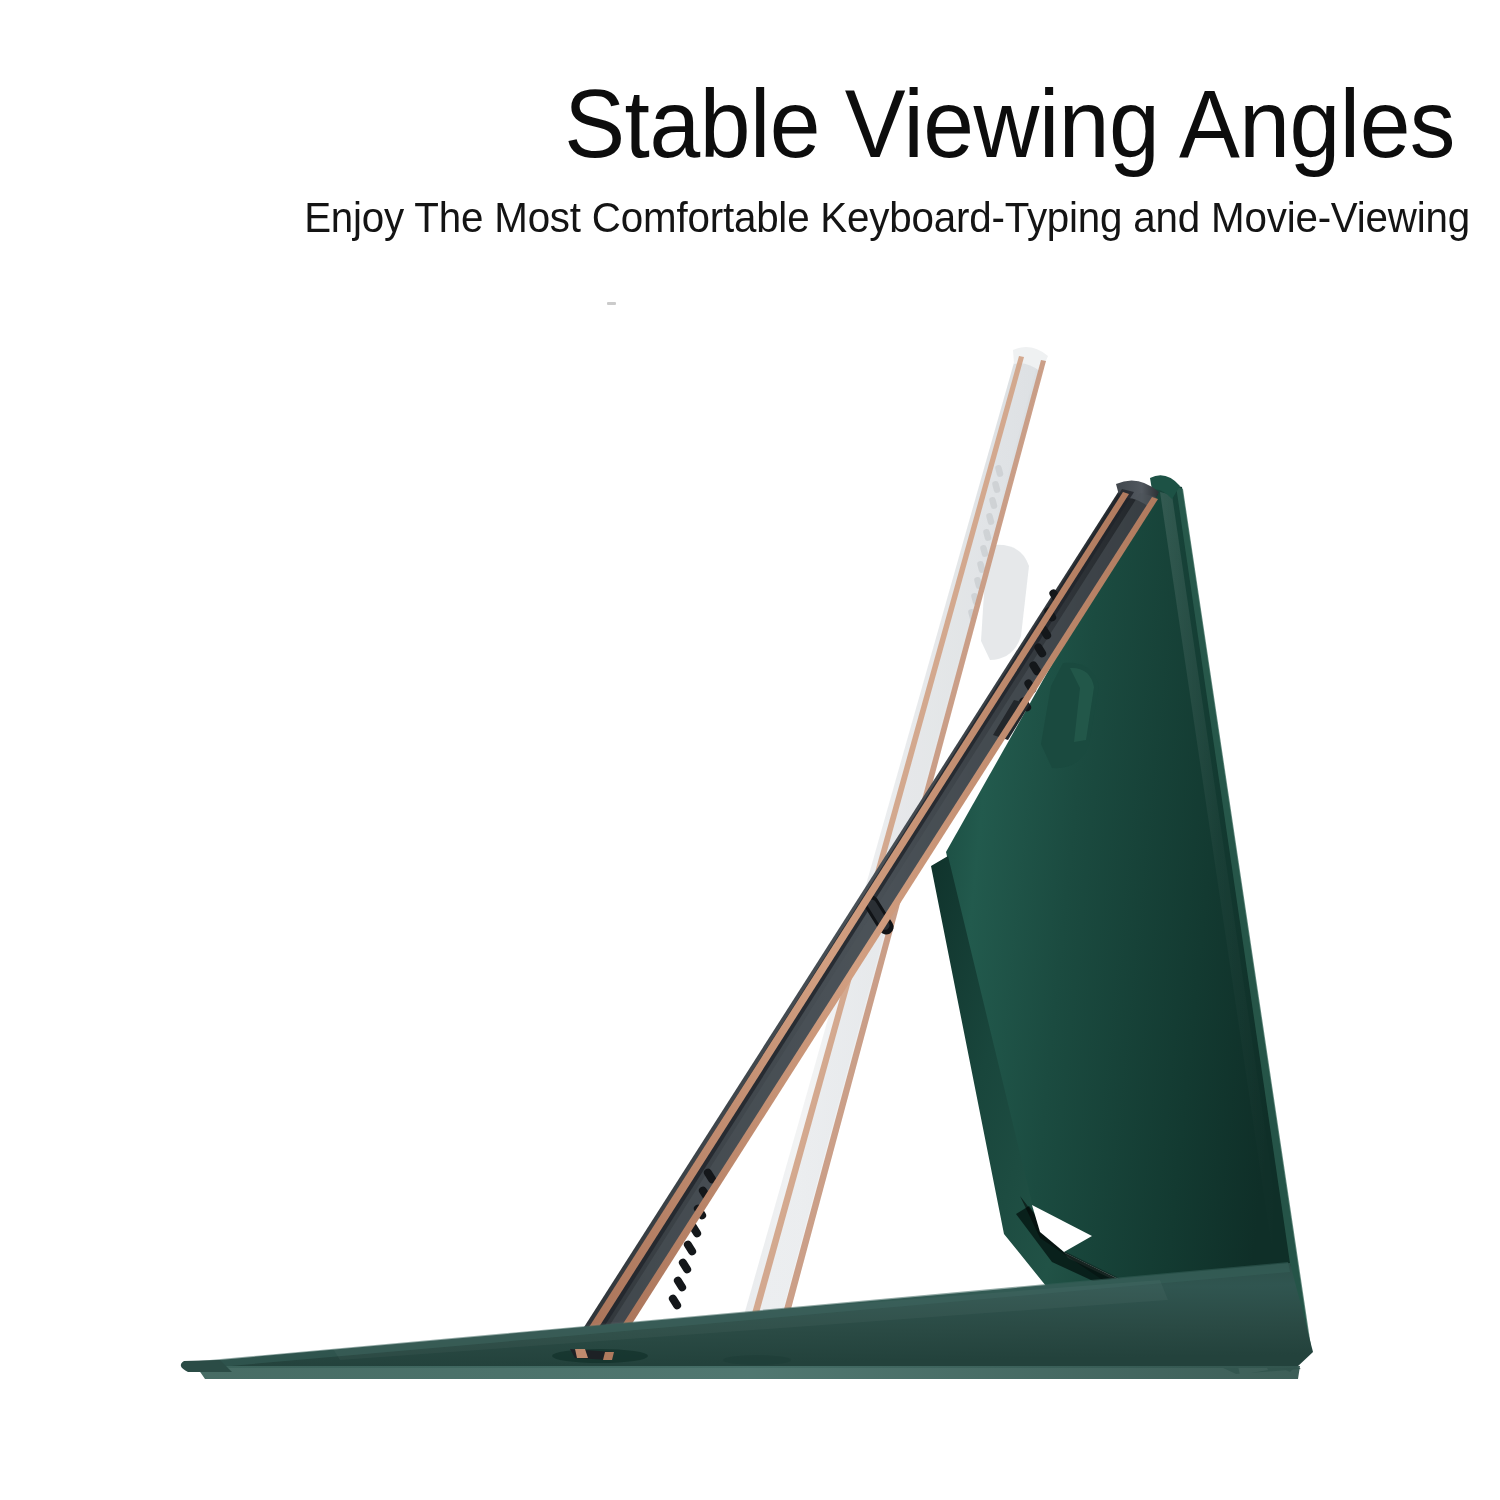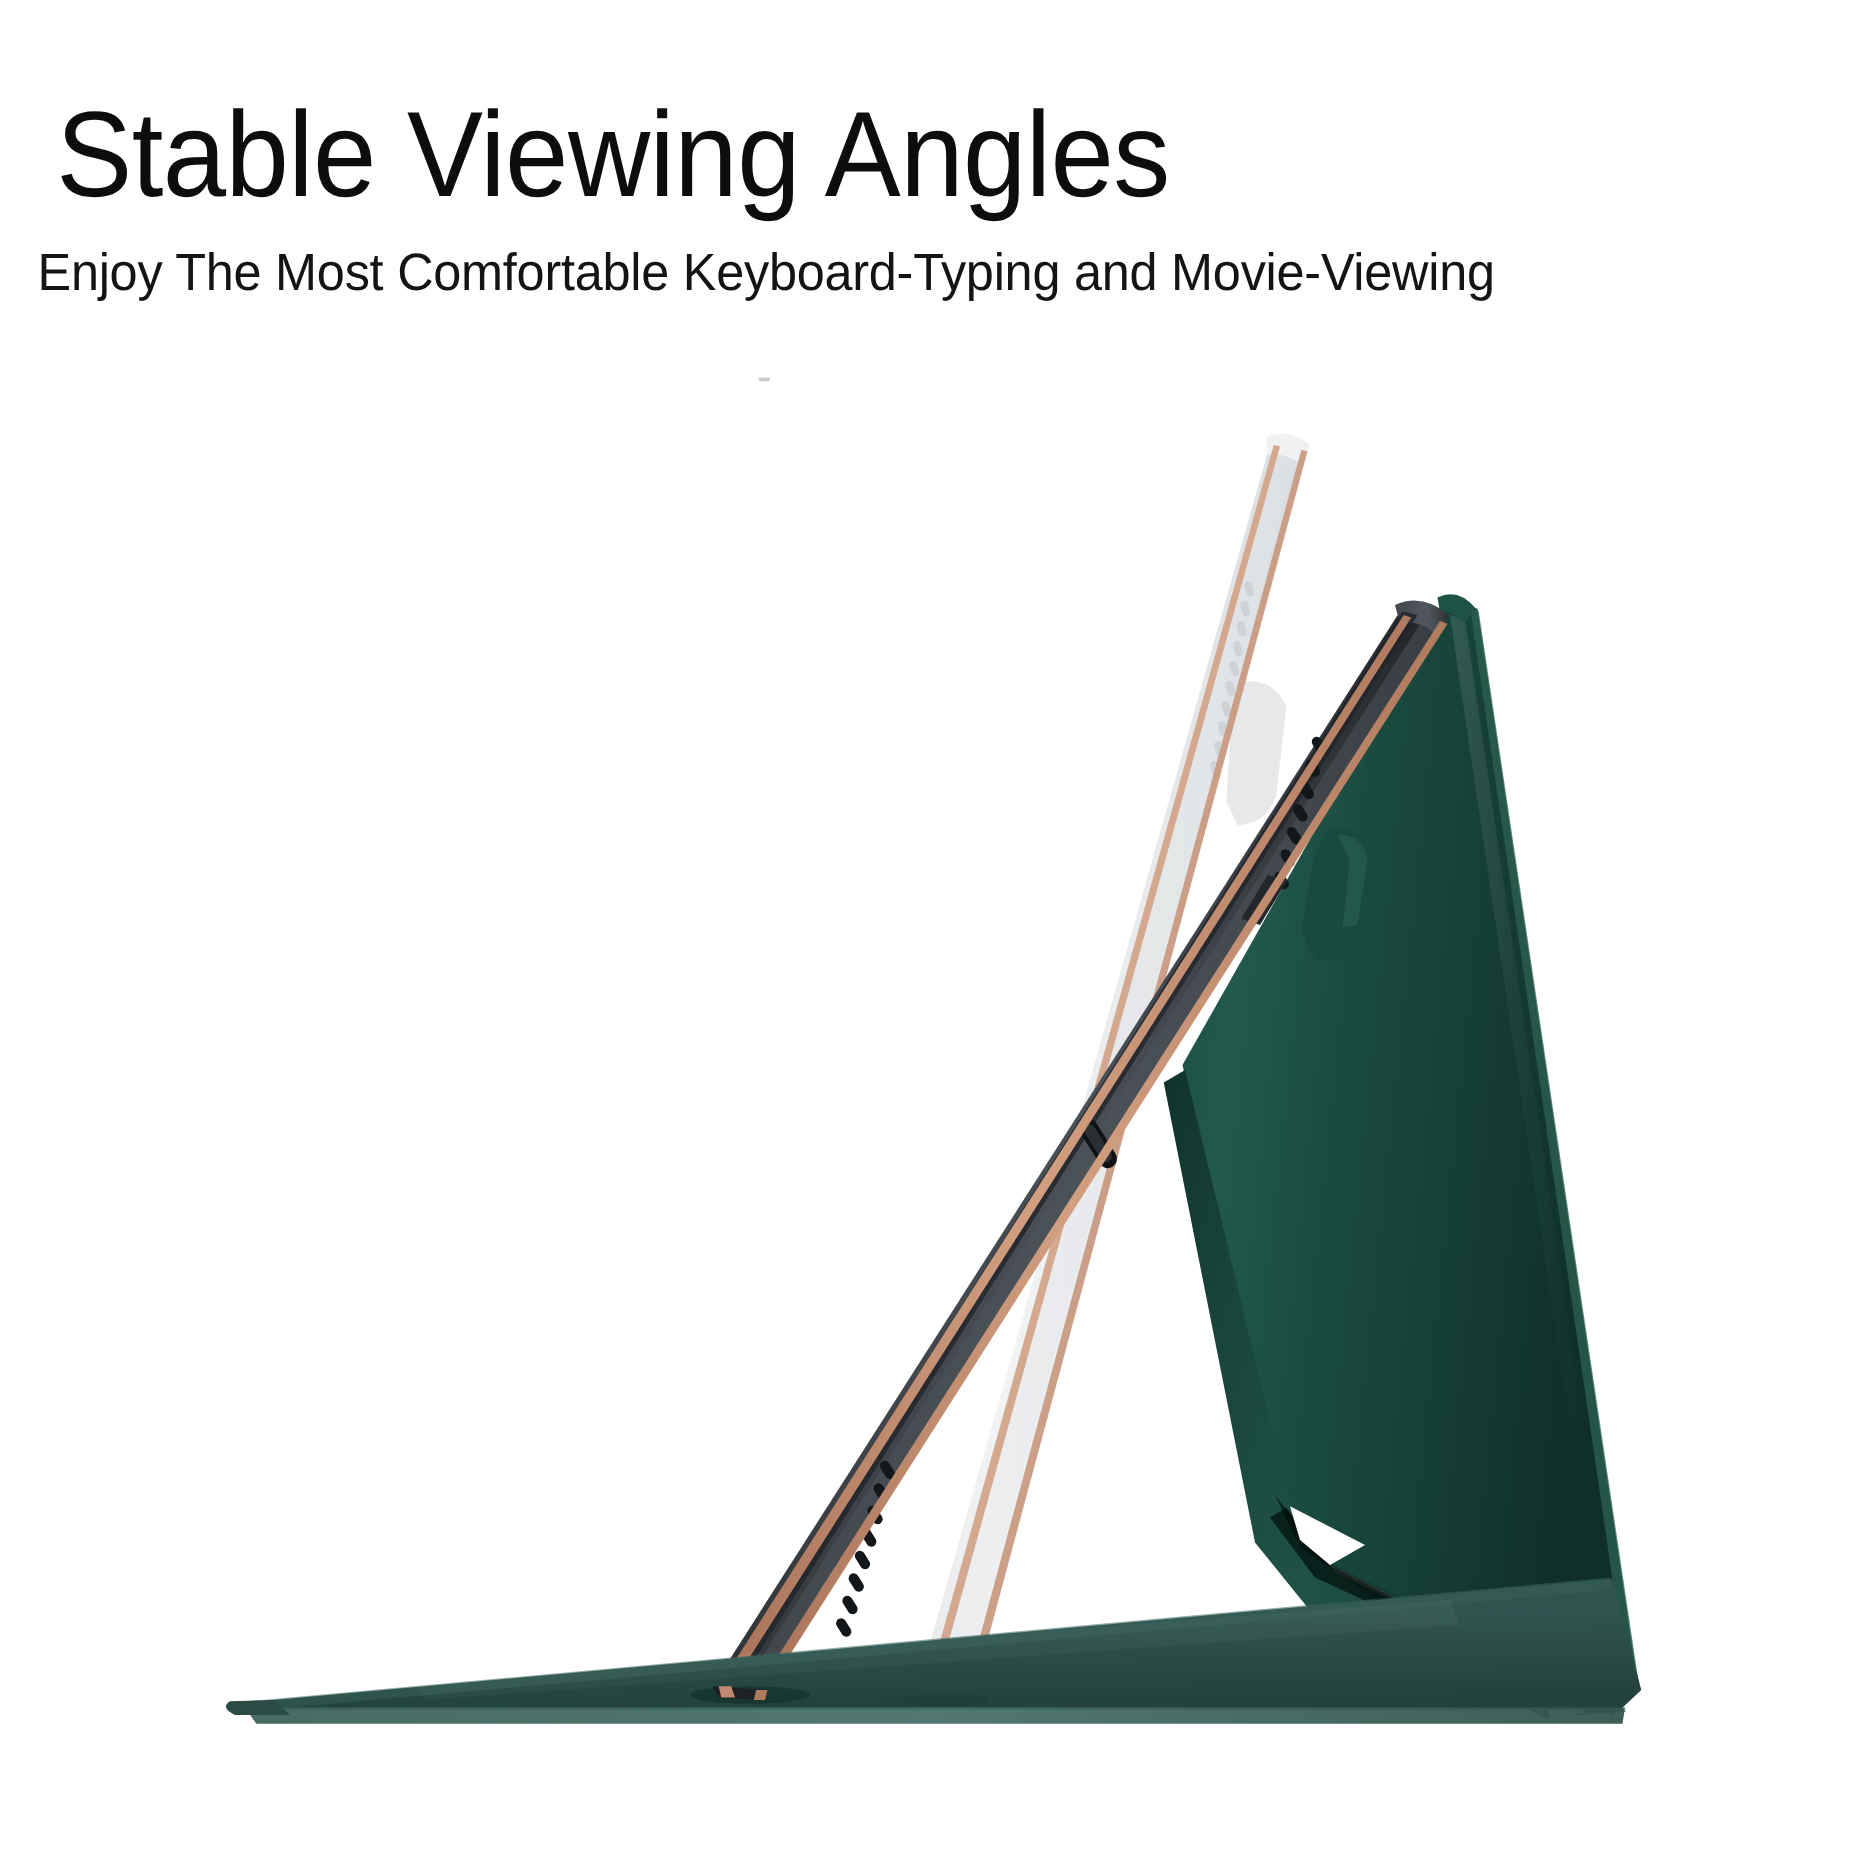--- a/index.html
+++ b/index.html
@@ -7,21 +7,21 @@
   body{
     width:1500px;height:1500px;
     font-family:"Liberation Sans","DejaVu Sans",sans-serif;
     overflow:hidden;position:relative;
   }
   #page{position:relative;width:1500px;height:1500px;background:#ffffff;}
 
   
   .text-block{
     position:absolute;left:0;top:0;width:1500px;
-    text-align:left;
+    text-align:right;
   }
   #headline{
     margin:0;
     padding-top:74px;
     font-size:97px;
     line-height:1.04;
     font-weight:400;
     letter-spacing:-0.5px;
     color:#0d0d0d;
     transform:scaleX(0.94);

